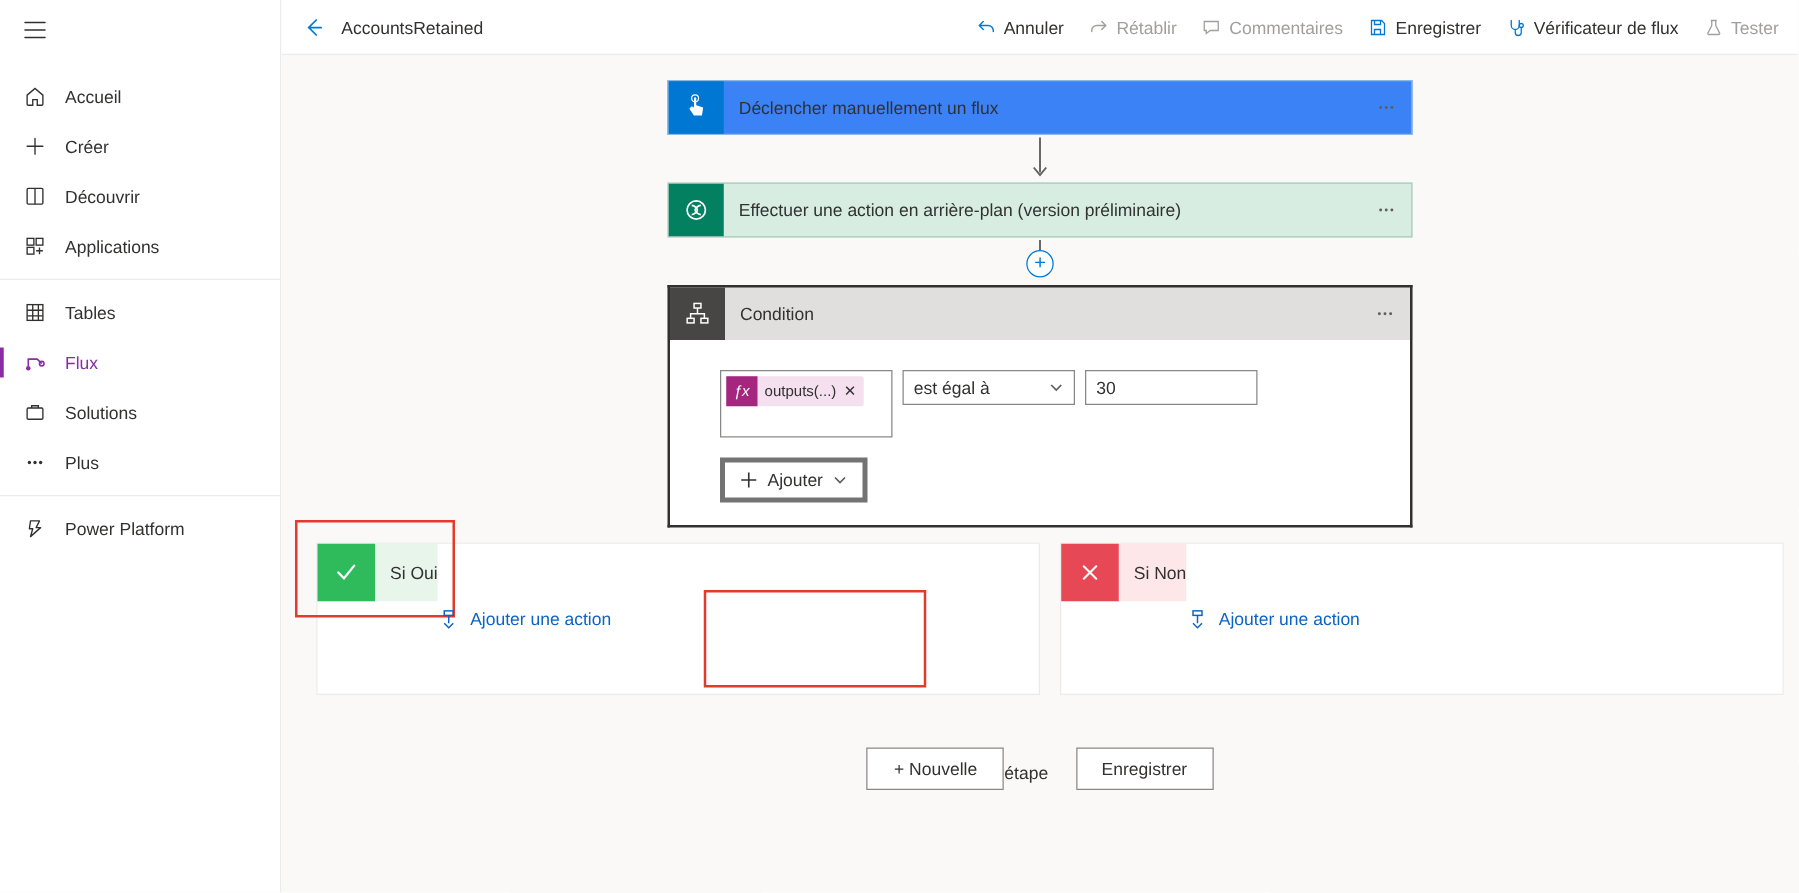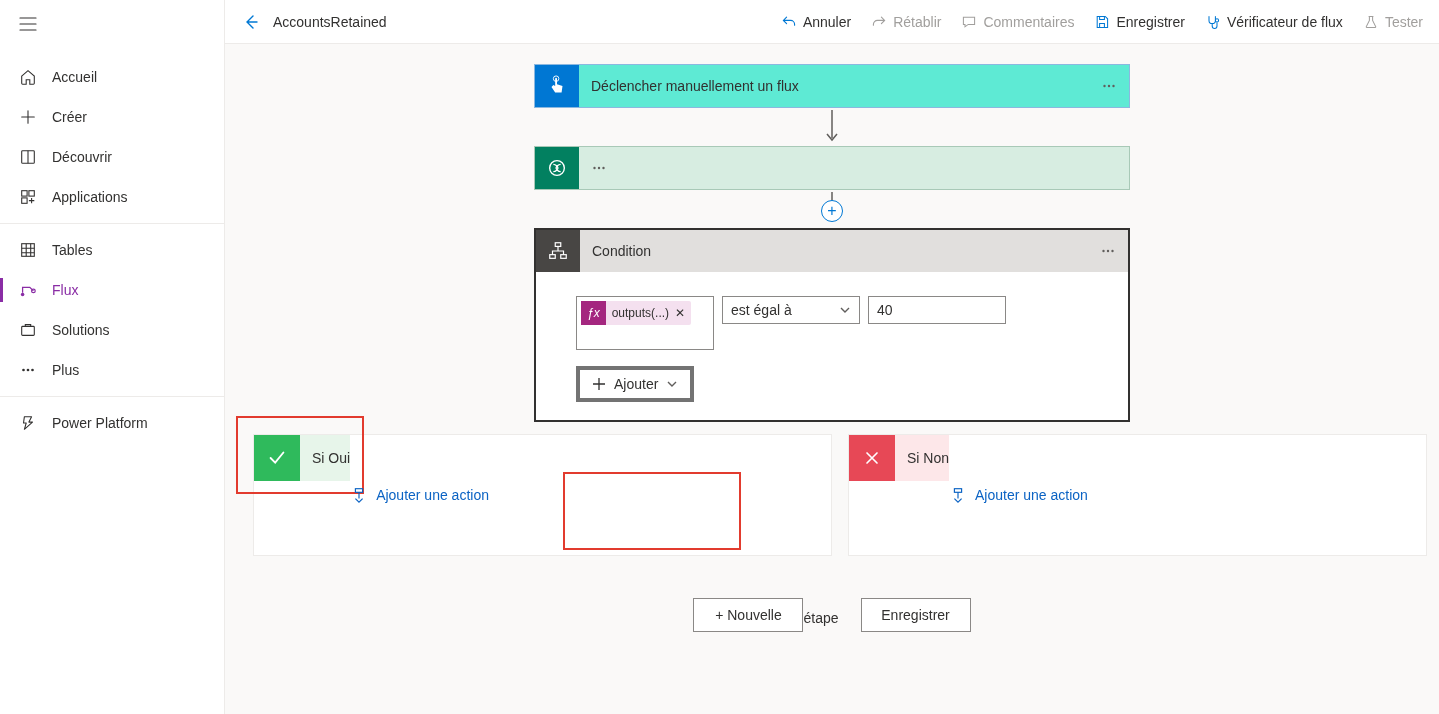--- a/index.html
+++ b/index.html
@@ -136,21 +136,21 @@
     .flow-card {
       width: 596px;
       display: flex;
       align-items: center;
       border: 1px solid #c8c6c4;
       background: #fff;
       height: 44px;
       cursor: pointer;
     }
     .flow-card.trigger {
-      background: #5eead4;
+      background: #3b82f6;
       border-color: #8bb8e0;
     }
     .flow-card.unbound {
       background: #d7ede1;
       border-color: #a8c9b7;
     }
     .flow-card.condition-hdr {
       background: #e1dfdd;
       border: 2px solid #323130;
       border-bottom: none;
@@ -538,20 +538,21 @@
           </svg>
       </div>
 
       <div class="flow-card unbound">
         <div class="card-icon green">
           <svg width="22" height="22" viewBox="0 0 24 24">
               <circle cx="12" cy="12" r="8" fill="none" stroke="#fff" stroke-width="1.5"></circle>
               <path d="M8 8c3 0 5 3 5 4s-2 4-5 4M16 8c-3 0-5 3-5 4s2 4 5 4" fill="none" stroke="#fff" stroke-width="1.5"></path>
             </svg>
         </div>
+        <div class="card-title">Effectuer une action en arrière-plan (version préliminaire)</div>
         <div class="card-menu">
           <svg width="18" height="18" viewBox="0 0 20 20">
               <circle cx="5" cy="10" r="1.3" fill="#605e5c"></circle>
               <circle cx="10" cy="10" r="1.3" fill="#605e5c"></circle>
               <circle cx="15" cy="10" r="1.3" fill="#605e5c"></circle>
             </svg>
         </div>
       </div>
 
       <div class="arrow-connector">
@@ -589,21 +590,21 @@
               <span class="expr-close">✕</span>
             </div>
           </div>
           <div class="cond-field select">
             <span>est égal à</span>
             <svg width="12" height="12" viewBox="0 0 12 12">
                 <path d="M2 4l4 4 4-4" stroke="#605e5c" stroke-width="1.4" fill="none"></path>
               </svg>
           </div>
           <div class="cond-field value">
-            <span>40</span>
+            <span>30</span>
           </div>
         </div>
         <div class="add-btn">
           <svg width="14" height="14" viewBox="0 0 14 14">
               <path d="M7 1v12M1 7h12" stroke="#323130" stroke-width="1.3"></path>
             </svg>
           <span>Ajouter</span>
           <svg width="12" height="12" viewBox="0 0 12 12">
               <path d="M2 4l4 4 4-4" stroke="#605e5c" stroke-width="1.4" fill="none"></path>
             </svg>

